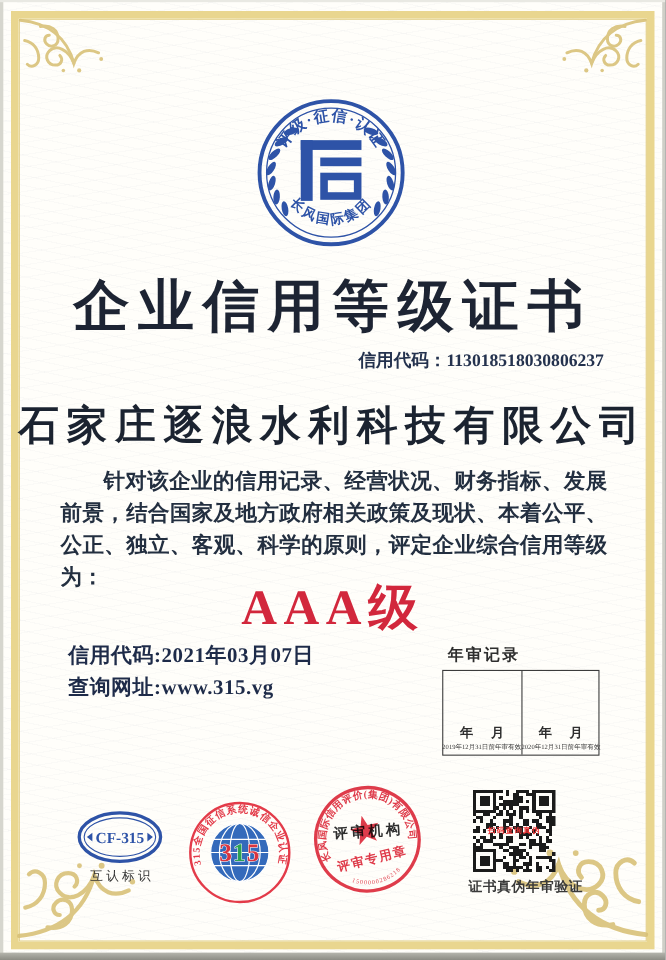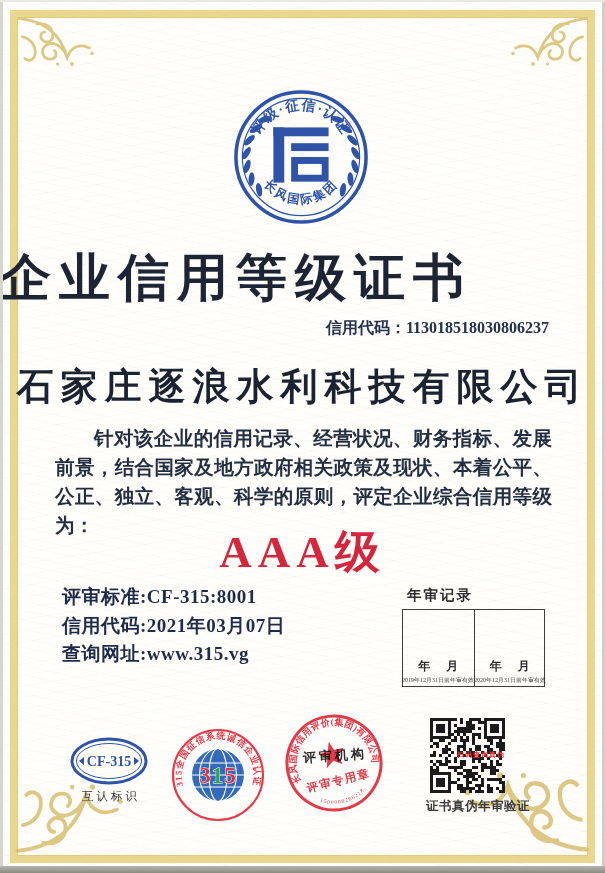--- a/index.html
+++ b/index.html
@@ -17,21 +17,21 @@
   .edge.left{left:0;top:0;bottom:0;width:3px;background:#d6d6ce;}
   .edge.right{right:0;top:0;bottom:0;width:3px;background:#cfcfc7;}
   .edge.top{left:0;right:0;top:0;height:2px;background:#e9e9e3;}
   .edge.bottom{left:0;right:0;bottom:0;height:7px;background:linear-gradient(#b5b5ad,#8b8b83);}
   
   .frame{position:absolute;inset:10px;border:7px solid #e9d68f;box-shadow:inset 0 0 0 1px #e0cb80;z-index:1;}
   .corner{position:absolute;z-index:1;opacity:.88;}
   
   #logo{position:absolute;left:232px;top:88px;z-index:2;}
   
-  #title{position:absolute;left:0;right:0;top:244px;text-align:left;font-size:51px;font-weight:900;
+  #title{position:absolute;left:0;right:0;top:244px;text-align:center;font-size:51px;font-weight:900;
          letter-spacing:8px;color:#1d2433;z-index:2;}
   #creditline{position:absolute;left:0;right:56px;top:318px;text-align:right;font-size:16px;font-weight:700;
          color:#24324e;z-index:2;}
   #company{position:absolute;left:0;right:0;top:362px;text-align:center;font-size:37px;font-weight:800;
          letter-spacing:7px;color:#1b2330;z-index:2;font-family:"Liberation Sans","DejaVu Sans",sans-serif;}
   #paragraph{position:absolute;left:55px;width:497px;top:424px;font-size:19.5px;line-height:29px;
          font-weight:700;color:#232f40;text-align:justify;text-indent:2em;z-index:2;}
   #rating{position:absolute;left:0;right:0;top:522px;text-align:center;font-size:45px;font-weight:900;
          letter-spacing:6px;color:#d2273c;z-index:2;}
   #details{position:absolute;left:62px;top:583px;z-index:2;}
@@ -46,21 +46,21 @@
   #review .note{font-size:6.5px;color:#3a3a3a;white-space:nowrap;transform:scale(.92);line-height:9px;}
   
   #cf315{position:absolute;left:69px;top:736px;z-index:2;}
   #cf315-label{position:absolute;left:82px;top:789px;font-size:11.5px;color:#333;letter-spacing:3px;z-index:2;}
   #seal315{position:absolute;left:170px;top:727px;z-index:2;opacity:.95;}
   #agency-label{position:absolute;left:303px;top:747px;font-size:13px;font-weight:700;color:#2e2e2e;
         letter-spacing:3px;transform:rotate(-4deg);z-index:2;}
   #redseal{position:absolute;left:284px;top:713px;z-index:3;mix-blend-mode:multiply;opacity:.92;}
   
   #qrwrap{position:absolute;left:430px;top:718px;width:75px;height:75px;z-index:2;}
-  #qr-overlay{position:absolute;left:0;right:0;top:32px;text-align:right;font-size:7px;font-weight:700;
+  #qr-overlay{position:absolute;left:0;right:0;top:32px;text-align:center;font-size:7px;font-weight:700;
         color:#e33;letter-spacing:1px;z-index:3;}
   #qr-caption{position:absolute;left:426px;top:798px;width:104px;font-size:12.5px;font-weight:700;
         color:#3a3a3a;letter-spacing:.5px;z-index:2;}
   svg text{font-family:"Liberation Serif","DejaVu Serif",serif;}
 </style>
 </head>
 <body>
 
 <div id="page">
 
@@ -160,21 +160,20 @@
     </g>
   </svg>
 
   <div id="title" class="serif">企业信用等级证书</div>
   <div id="creditline"><span>信用代码：</span><span>113018518030806237</span></div>
   <div id="company">石家庄逐浪水利科技有限公司</div>
   <div id="paragraph">针对该企业的信用记录、经营状况、财务指标、发展前景，结合国家及地方政府相关政策及现状、本着公平、公正、独立、客观、科学的原则，评定企业综合信用等级为：</div>
   <div id="rating">AAA级</div>
 
   <div id="details">
-    <div class="dline">评审标准:CF-315:8001</div>
     <div class="dline">信用代码:2021年03月07日</div>
     <div class="dline">查询网址:www.315.vg</div>
   </div>
 
   <div id="review">
     <div class="rtitle">年审记录</div>
     <div class="rbox">
       <div class="rcell">
         <div class="ym">
             <span>年</span>

